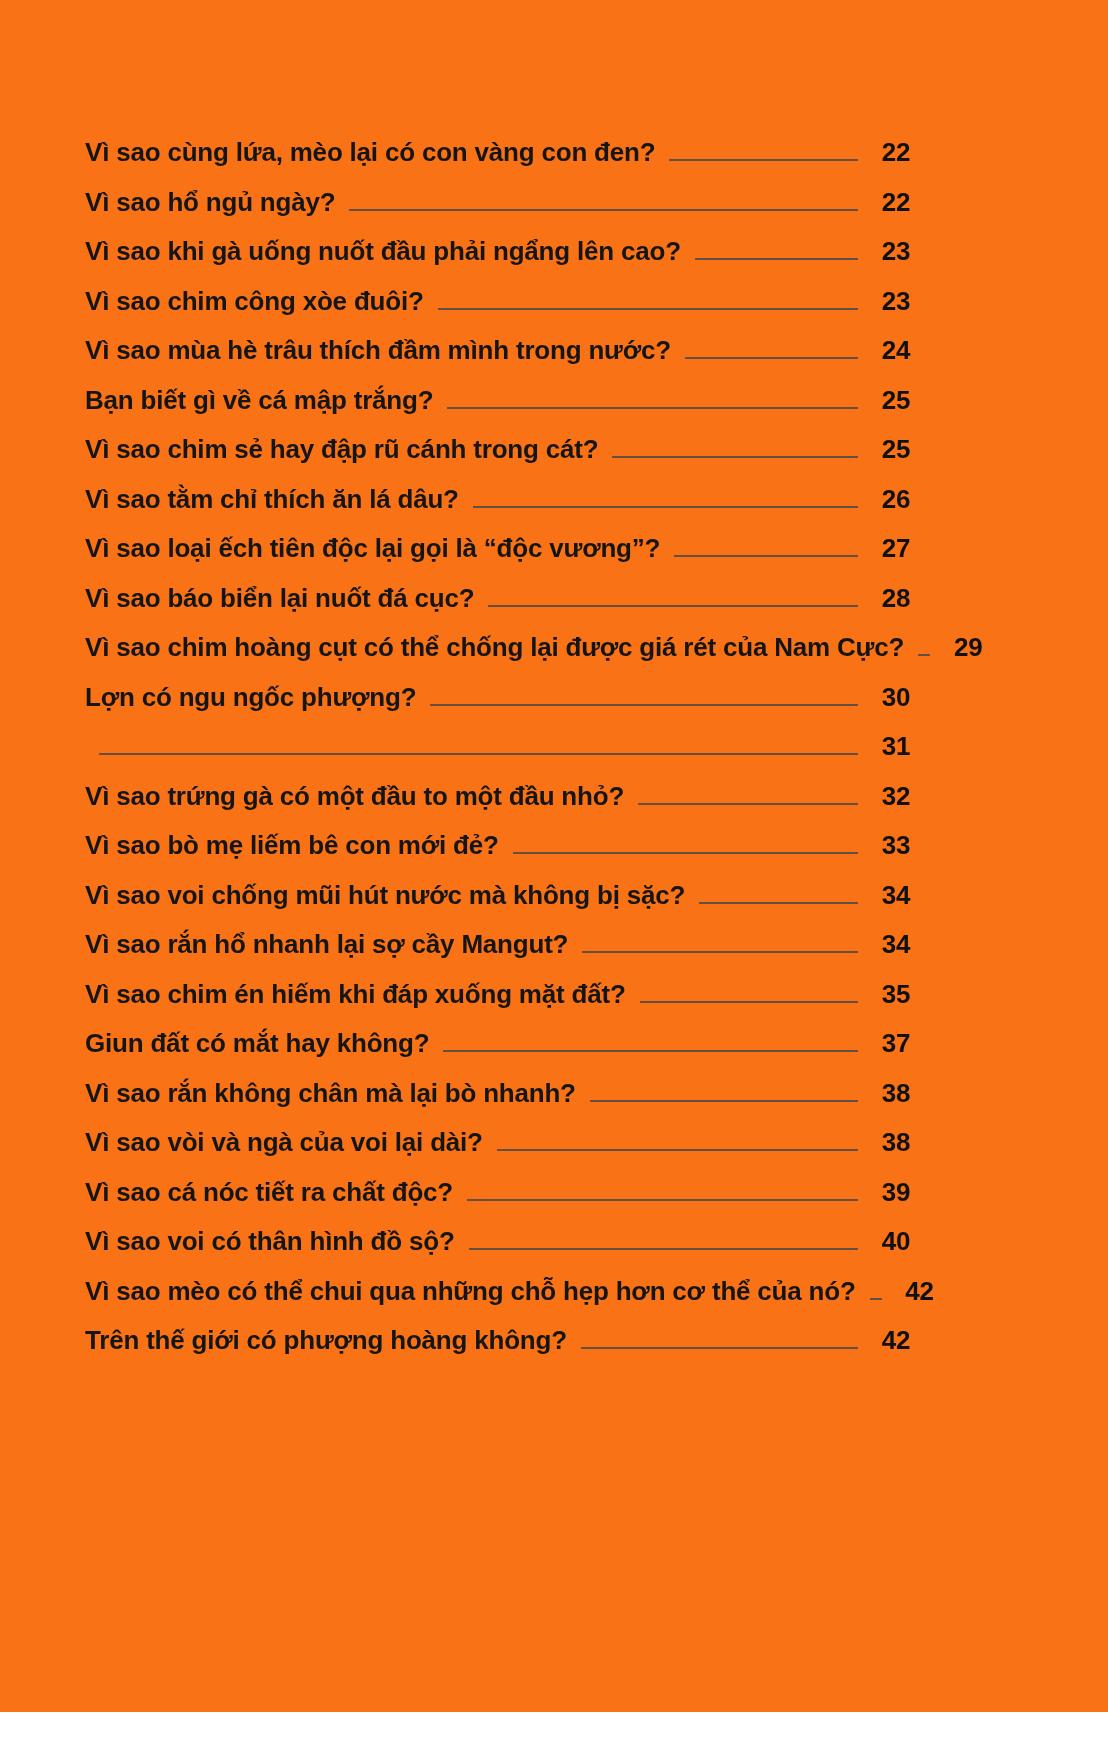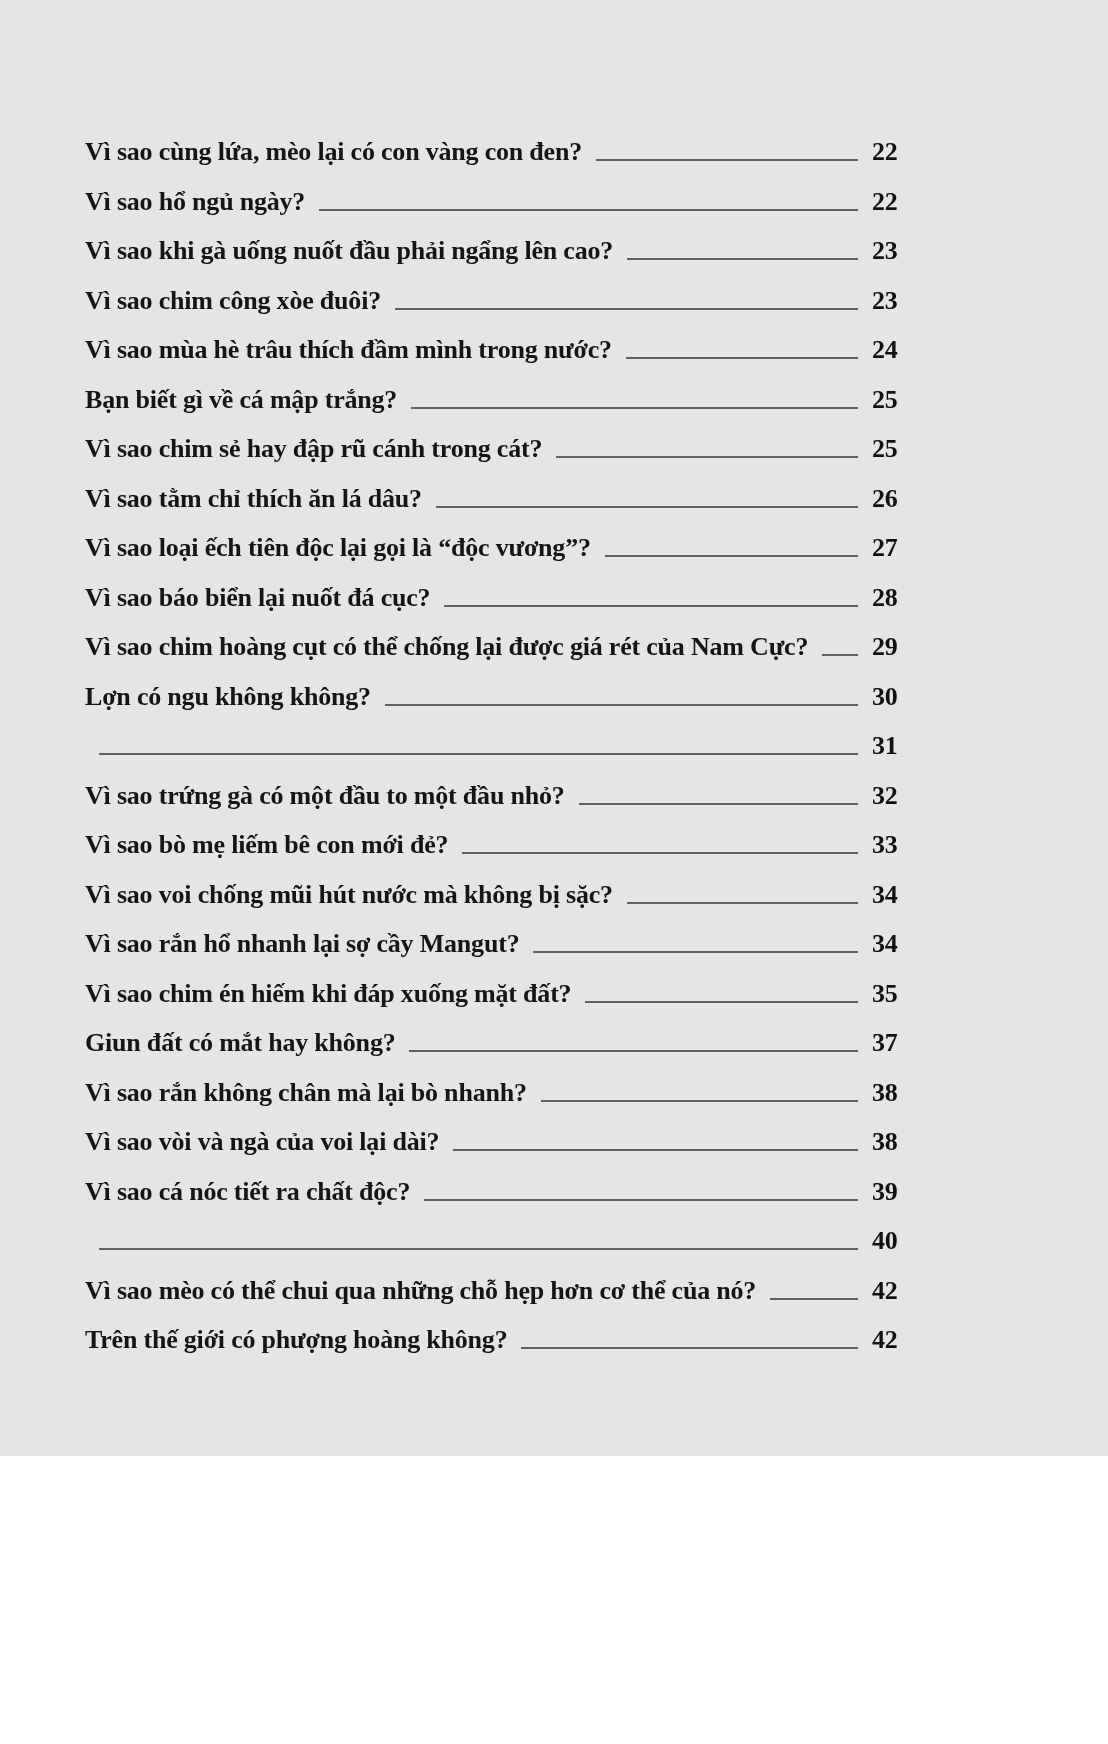--- a/index.html
+++ b/index.html
@@ -3,24 +3,24 @@
 <meta charset="utf-8">
 <style>
   html, body {
     margin: 0;
     padding: 0;
     background: #ffffff;
   }
   .page {
     position: relative;
     width: 1108px;
-    height: 1456px;
-    background: #e5e5e5;
+    height: 1712px;
+    background: #f97316;
     overflow: hidden;
-    font-family: Liberation Serif, serif;
+    font-family: Liberation Sans, sans-serif;
     font-weight: 700;
     color: #151515;
   }
   .toc {
     position: absolute;
     top: 134px;
     left: 85px;
     width: 835px;
   }
   .toc-row {
@@ -40,21 +40,21 @@
     flex: 1 1 auto;
     min-width: 12px;
     height: 2px;
     background: #4a4a4a;
     align-self: flex-end;
     margin: 0 14px 9px 14px;
     opacity: 0.85;
   }
   .toc-page {
     flex: 0 0 48px;
-    text-align: left;
+    text-align: center;
     color: #111111;
   }
 </style>
 </head>
 <body>
 
 <div class="page">
   <div class="toc" id="toc">
       <div class="toc-row">
         <span class="toc-title">Vì sao cùng lứa, mèo lại có con vàng con đen?</span>
@@ -105,21 +105,21 @@
         <span class="toc-title">Vì sao báo biển lại nuốt đá cục?</span>
         <span class="toc-leader"></span>
         <span class="toc-page">28</span>
       </div>
       <div class="toc-row">
         <span class="toc-title">Vì sao chim hoàng cụt có thể chống lại được giá rét của Nam Cực?</span>
         <span class="toc-leader"></span>
         <span class="toc-page">29</span>
       </div>
       <div class="toc-row">
-        <span class="toc-title">Lợn có ngu không không?</span>
+        <span class="toc-title">Lợn có ngu ngốc phượng?</span>
         <span class="toc-leader"></span>
         <span class="toc-page">30</span>
       </div>
       <div class="toc-row">
         <span class="toc-leader"></span>
         <span class="toc-page">31</span>
       </div>
       <div class="toc-row">
         <span class="toc-title">Vì sao trứng gà có một đầu to một đầu nhỏ?</span>
         <span class="toc-leader"></span>
@@ -159,20 +159,21 @@
         <span class="toc-title">Vì sao vòi và ngà của voi lại dài?</span>
         <span class="toc-leader"></span>
         <span class="toc-page">38</span>
       </div>
       <div class="toc-row">
         <span class="toc-title">Vì sao cá nóc tiết ra chất độc?</span>
         <span class="toc-leader"></span>
         <span class="toc-page">39</span>
       </div>
       <div class="toc-row">
+        <span class="toc-title">Vì sao voi có thân hình đồ sộ?</span>
         <span class="toc-leader"></span>
         <span class="toc-page">40</span>
       </div>
       <div class="toc-row">
         <span class="toc-title">Vì sao mèo có thể chui qua những chỗ hẹp hơn cơ thể của nó?</span>
         <span class="toc-leader"></span>
         <span class="toc-page">42</span>
       </div>
       <div class="toc-row">
         <span class="toc-title">Trên thế giới có phượng hoàng không?</span>

